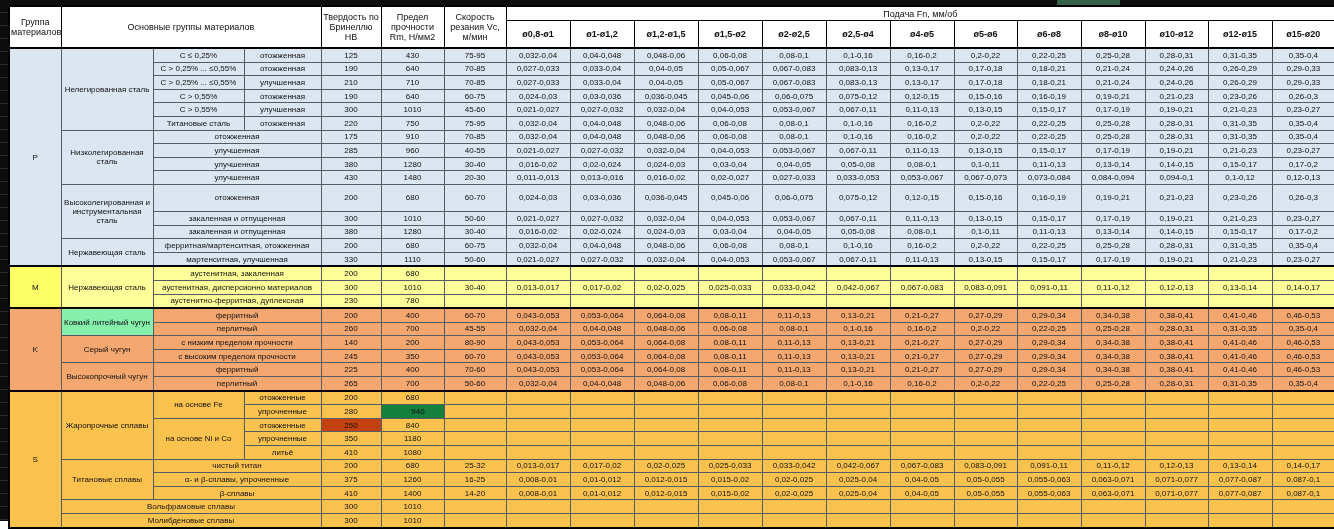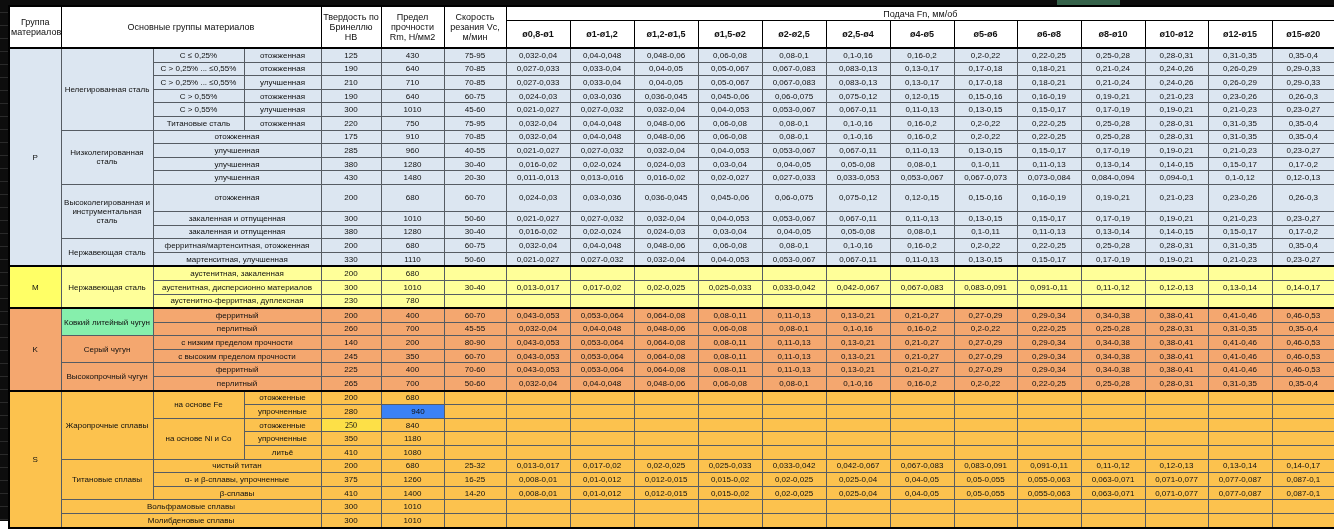--- a/index.html
+++ b/index.html
@@ -572,40 +572,40 @@
             <td style="background: rgb(252, 194, 78);"></td>
             <td style="background: rgb(252, 194, 78);"></td>
             <td style="background: rgb(252, 194, 78);"></td>
             <td style="background: rgb(252, 194, 78);"></td>
             <td style="background: rgb(252, 194, 78);"></td>
             <td style="background: rgb(252, 194, 78);"></td>
           </tr>
           <tr class="s">
             <td class="d" style="background: rgb(252, 194, 78);">упрочненные</td>
             <td style="background: rgb(252, 194, 78);">280</td>
-            <td style="background: #3b82f6; padding-left: 12px;">940</td>
+            <td style="background: #15803d; padding-left: 12px;">940</td>
             <td style="background: rgb(252, 194, 78);"></td>
             <td style="background: rgb(252, 194, 78);"></td>
             <td style="background: rgb(252, 194, 78);"></td>
             <td style="background: rgb(252, 194, 78);"></td>
             <td style="background: rgb(252, 194, 78);"></td>
             <td style="background: rgb(252, 194, 78);"></td>
             <td style="background: rgb(252, 194, 78);"></td>
             <td style="background: rgb(252, 194, 78);"></td>
             <td style="background: rgb(252, 194, 78);"></td>
             <td style="background: rgb(252, 194, 78);"></td>
             <td style="background: rgb(252, 194, 78);"></td>
             <td style="background: rgb(252, 194, 78);"></td>
             <td style="background: rgb(252, 194, 78);"></td>
             <td style="background: rgb(252, 194, 78);"></td>
           </tr>
           <tr class="s">
             <td rowspan="3" class="d" style="background: rgb(252, 194, 78);">на основе Ni и Co</td>
             <td class="d" style="background: rgb(252, 194, 78);">отожженные</td>
-            <td style="background: #fde047; font-family: Liberation Serif, serif;">250</td>
+            <td style="background: #c2410c;">250</td>
             <td style="background: rgb(252, 194, 78);">840</td>
             <td style="background: rgb(252, 194, 78);"></td>
             <td style="background: rgb(252, 194, 78);"></td>
             <td style="background: rgb(252, 194, 78);"></td>
             <td style="background: rgb(252, 194, 78);"></td>
             <td style="background: rgb(252, 194, 78);"></td>
             <td style="background: rgb(252, 194, 78);"></td>
             <td style="background: rgb(252, 194, 78);"></td>
             <td style="background: rgb(252, 194, 78);"></td>
             <td style="background: rgb(252, 194, 78);"></td>

